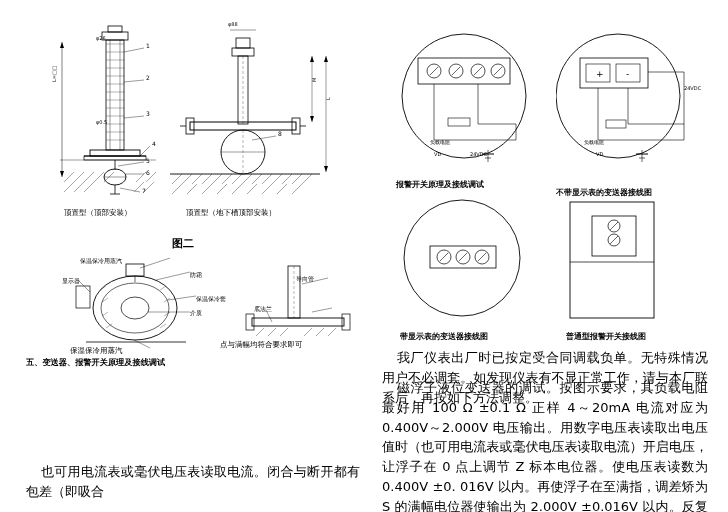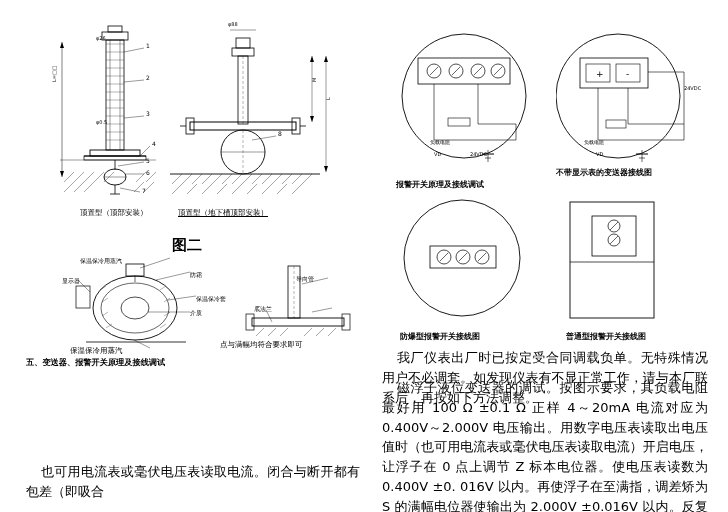--- a/index.html
+++ b/index.html
@@ -10,21 +10,21 @@
     color:#000;
     position:relative;
     overflow:hidden;
   }
   .page{position:absolute;left:0;top:0;width:728px;height:512px;}
   .abs{position:absolute;}
   .lbl{font-size:6px;line-height:1.15;white-space:nowrap;}
   .lbl-s{font-size:5px;line-height:1.1;white-space:nowrap;}
   .cap{font-size:7.5px;line-height:1.2;white-space:nowrap;}
   .cap-b{font-size:8px;font-weight:bold;line-height:1.2;white-space:nowrap;}
-  .fig{font-size:15px;font-weight:bold;}
+  .fig{font-size:11px;font-weight:bold;}
   .txtblk{font-size:13px;line-height:1.52;text-align:justify;}
   .heading{font-size:8.2px;font-weight:bold;line-height:1.5;}
   svg{display:block;}
   .divider{position:absolute;background:#000;}
 </style>
 </head>
 <body>
 
 <div class="page">
 
@@ -165,22 +165,22 @@
   <div class="abs lbl" style="left:142px;top:188px;">7</div>
   <div class="abs lbl" style="left:278px;top:131px;">8</div>
 
   <div class="abs lbl-s" style="left:52px;top:82px;transform:rotate(-90deg);transform-origin:left top;">L=□□</div>
   <div class="abs lbl-s" style="left:96px;top:36px;">φ26</div>
   <div class="abs lbl-s" style="left:96px;top:120px;">φ0.5</div>
   <div class="abs lbl-s" style="left:228px;top:22px;">φ88</div>
   <div class="abs lbl-s" style="left:312px;top:82px;transform:rotate(-90deg);transform-origin:left top;">M</div>
   <div class="abs lbl-s" style="left:326px;top:100px;transform:rotate(-90deg);transform-origin:left top;">L</div>
 
-  <div class="abs cap" style="left:80px;top:208px;">顶置型（顶部安装）</div>
-  <div class="abs cap" style="left:178px;top:208px;text-decoration:underline;">顶置型（地下槽顶部安装）</div>
+  <div class="abs cap" style="left:64px;top:208px;">顶置型（顶部安装）</div>
+  <div class="abs cap" style="left:186px;top:208px;">顶置型（地下槽顶部安装）</div>
   <div class="abs fig" style="left:172px;top:236px;">图二</div>
 
   <div class="abs" style="left:40px;top:256px;width:320px;height:96px;">
     <svg width="320" height="96" viewBox="0 0 320 96">
 
       <ellipse cx="95" cy="52" rx="42" ry="32" fill="none" stroke="#000" stroke-width="0.9"></ellipse>
       <ellipse cx="95" cy="52" rx="34" ry="25" fill="none" stroke="#000" stroke-width="0.6"></ellipse>
       <ellipse cx="95" cy="52" rx="14" ry="11" fill="none" stroke="#000" stroke-width="0.7"></ellipse>
 
       <rect x="86" y="8" width="18" height="12" fill="none" stroke="#000" stroke-width="0.8"></rect>
@@ -293,35 +293,35 @@
       <line x1="92" y1="44" x2="128" y2="44" stroke="#000" stroke-width="0.6"></line>
       <rect x="50" y="92" width="20" height="8" fill="none" stroke="#000" stroke-width="0.6"></rect>
       <line x1="86" y1="122" x2="86" y2="134" stroke="#000" stroke-width="0.6"></line>
       <line x1="80" y1="126" x2="92" y2="126" stroke="#000" stroke-width="1"></line>
       <line x1="83" y1="130" x2="89" y2="130" stroke="#000" stroke-width="0.6"></line>
     </svg>
   </div>
   <div class="abs lbl-s" style="left:684px;top:86px;">24VDC</div>
   <div class="abs lbl-s" style="left:584px;top:140px;">负载电阻</div>
   <div class="abs lbl-s" style="left:596px;top:152px;">VD</div>
-  <div class="abs cap-b" style="left:556px;top:168px;">不带显示表的变送器接线图</div>
+  <div class="abs cap-b" style="left:556px;top:188px;">不带显示表的变送器接线图</div>
 
   <div class="abs" style="left:400px;top:196px;width:150px;height:130px;">
     <svg width="150" height="130" viewBox="0 0 150 130">
       <circle cx="62" cy="62" r="58" fill="none" stroke="#000" stroke-width="0.9"></circle>
       <rect x="30" y="50" width="66" height="22" fill="none" stroke="#000" stroke-width="0.8"></rect>
       <circle cx="44" cy="61" r="7" fill="none" stroke="#000" stroke-width="0.7"></circle>
       <circle cx="63" cy="61" r="7" fill="none" stroke="#000" stroke-width="0.7"></circle>
       <circle cx="82" cy="61" r="7" fill="none" stroke="#000" stroke-width="0.7"></circle>
       <line x1="40" y1="65" x2="48" y2="57" stroke="#000" stroke-width="0.6"></line>
       <line x1="59" y1="65" x2="67" y2="57" stroke="#000" stroke-width="0.6"></line>
       <line x1="78" y1="65" x2="86" y2="57" stroke="#000" stroke-width="0.6"></line>
     </svg>
   </div>
-  <div class="abs cap-b" style="left:400px;top:332px;">防爆型报警开关接线图</div>
+  <div class="abs cap-b" style="left:400px;top:332px;">带显示表的变送器接线图</div>
 
   <div class="abs" style="left:556px;top:196px;width:150px;height:130px;">
     <svg width="150" height="130" viewBox="0 0 150 130">
       <rect x="14" y="6" width="84" height="116" fill="none" stroke="#000" stroke-width="0.9"></rect>
       <rect x="36" y="20" width="44" height="40" fill="none" stroke="#000" stroke-width="0.8"></rect>
       <circle cx="58" cy="30" r="6" fill="none" stroke="#000" stroke-width="0.7"></circle>
       <circle cx="58" cy="44" r="6" fill="none" stroke="#000" stroke-width="0.7"></circle>
       <line x1="54" y1="34" x2="62" y2="26" stroke="#000" stroke-width="0.6"></line>
       <line x1="54" y1="48" x2="62" y2="40" stroke="#000" stroke-width="0.6"></line>
       <line x1="14" y1="66" x2="98" y2="66" stroke="#000" stroke-width="0.7"></line>

